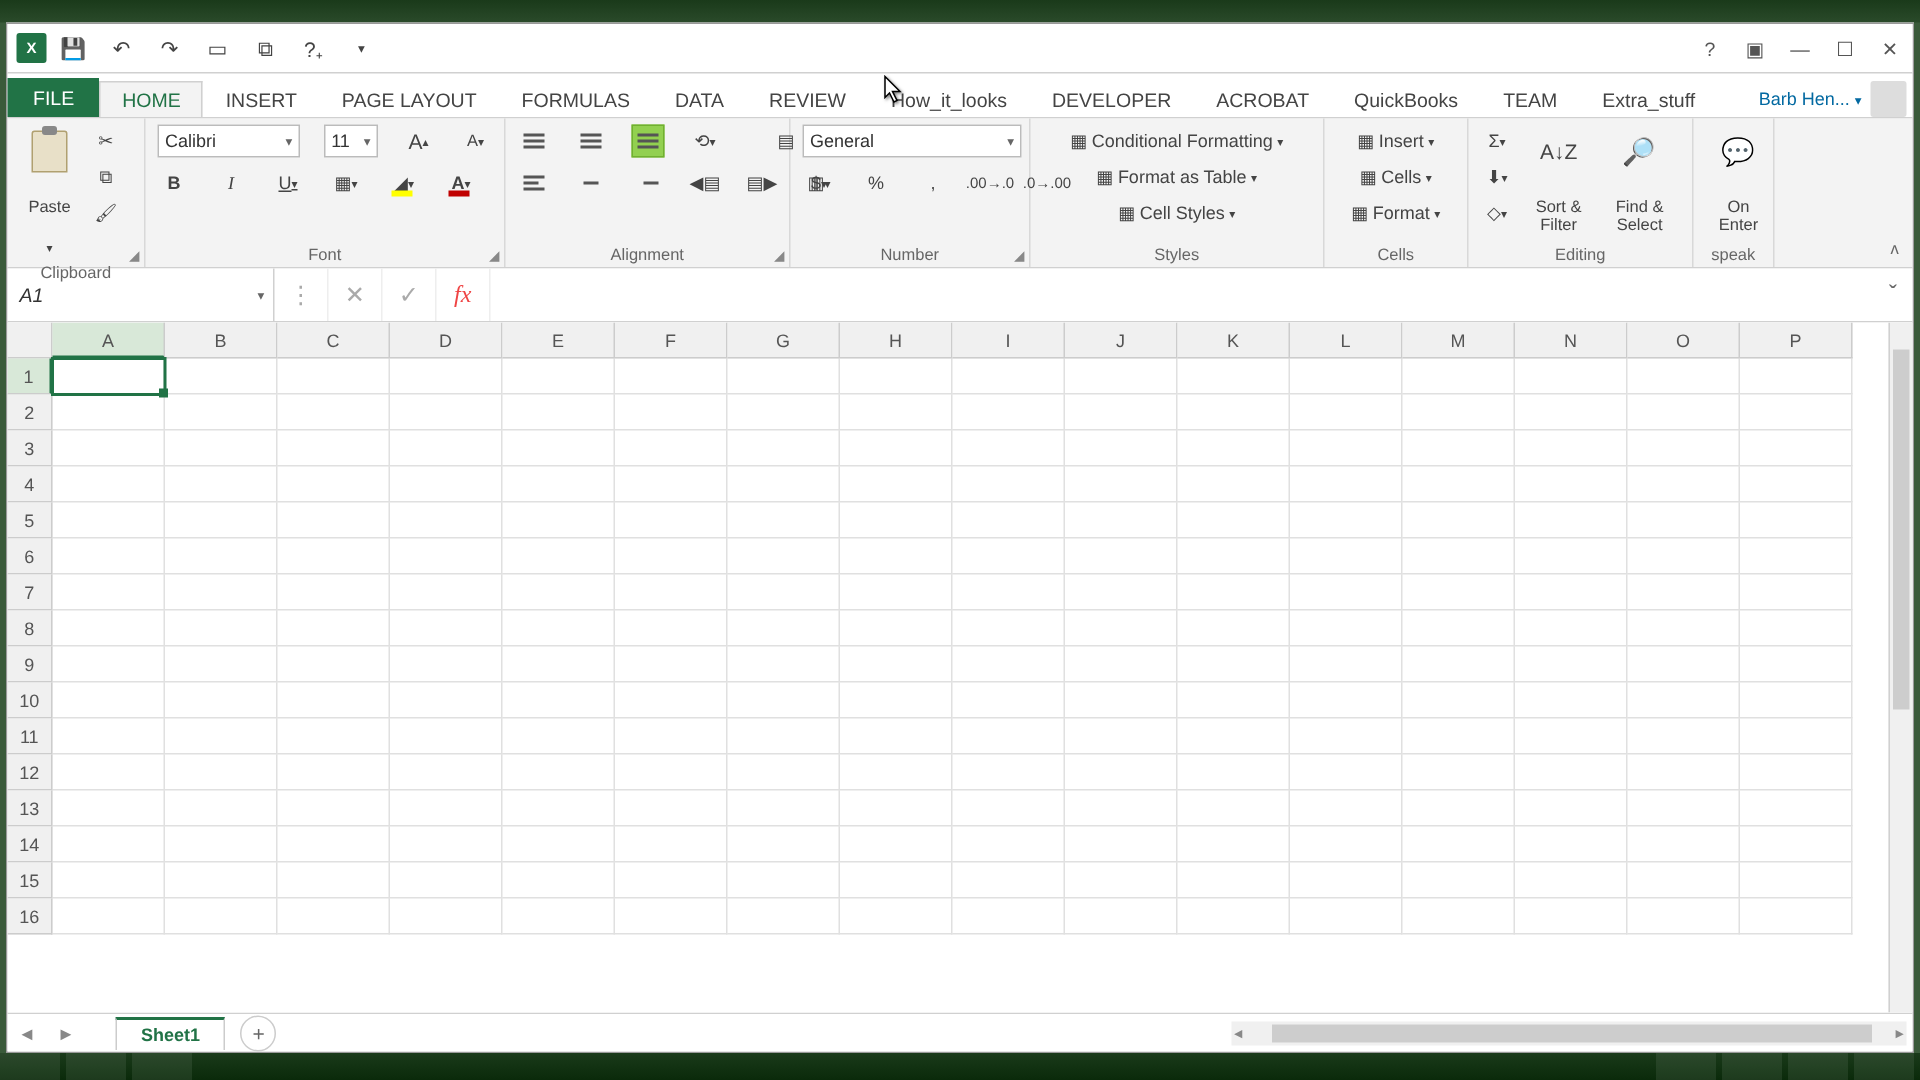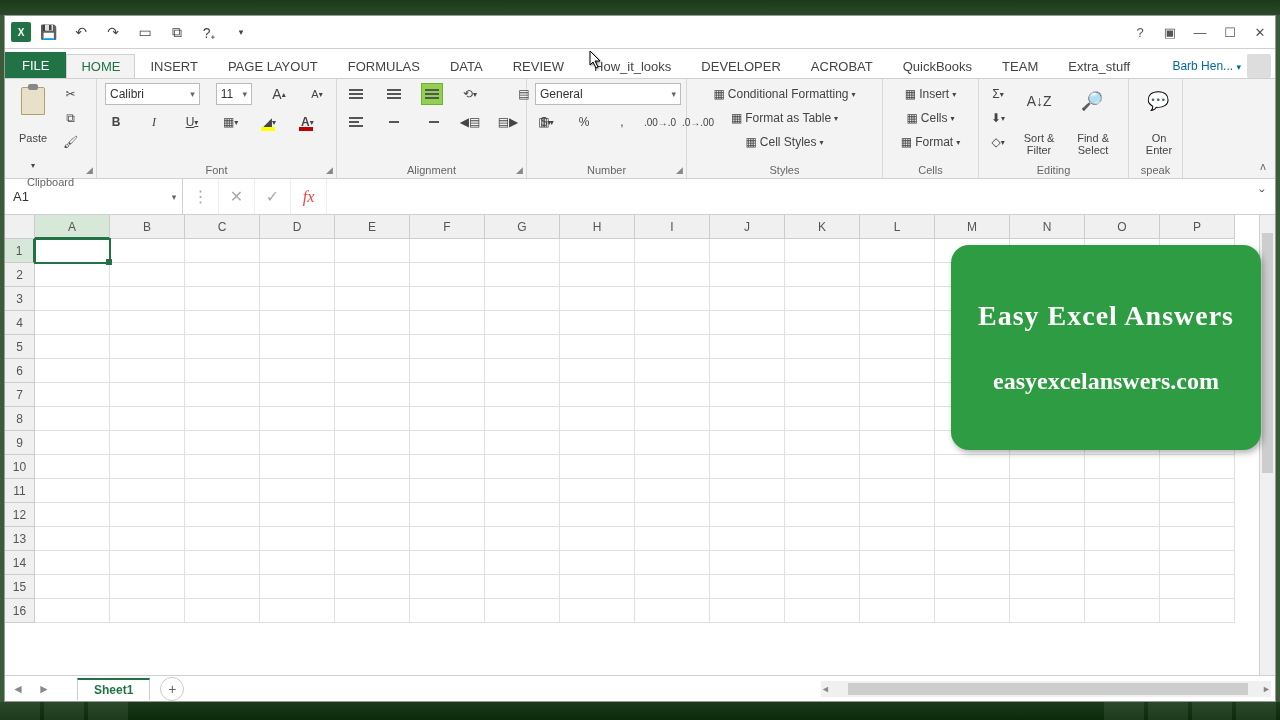--- a/index.html
+++ b/index.html
@@ -49,21 +49,21 @@
 .font-color { position: relative; }
 .font-color::after { content: ""; position: absolute; bottom: 1px; left: 2px; width: 14px; height: 4px; background: #c00000; }
 .align-ic { display: inline-flex; flex-direction: column; gap: 2px; width: 14px; }
 .align-ic span { height: 2px; background: #555; }
 .center-fill { background: #92d050 !important; border: 1px solid #70b030; }
 .collapse { margin-left: auto; width: 24px; display: flex; align-items: flex-end; justify-content: center; font-size: 11px; color: #666; cursor: pointer; padding-bottom: 6px; }
 
 
 .fbar { height: 36px; background: #fff; display: flex; align-items: stretch; border-bottom: 1px solid #d0d0d0; }
 .namebox { width: 178px; border-right: 1px solid #d0d0d0; display: flex; align-items: center; }
-.namebox-input { flex: 1; padding: 0 8px; font-size: 13px; color: #333; }
+.namebox-input { flex: 1; padding: 0 8px; font-size: 13px; color: #333; font-style: italic; }
 .namebox .arr { width: 16px; font-size: 9px; color: #666; text-align: center; }
 .fb-btn { width: 36px; display: flex; align-items: center; justify-content: center; color: #aaa; font-size: 16px; border-right: 1px solid #eee; cursor: pointer; }
 .fx { font-style: italic; font-family: 'Times New Roman', serif; color: #ef4444; }
 .formula-input { flex: 1; padding: 0 8px; }
 .fb-exp { width: 26px; display: flex; align-items: center; justify-content: center; color: #666; cursor: pointer; }
 
 
 .grid-area { flex: 1; display: flex; overflow: hidden; background: #fff; position: relative; }
 .sheet { display: grid; grid-template-columns: 30px repeat(16, 75px); grid-auto-rows: 24px; }
 .selcorner { background: #f0f0f0; border-right: 1px solid #ccc; border-bottom: 1px solid #ccc; }
@@ -657,24 +657,20 @@
         <div class="cell"></div>
         <div class="cell"></div>
         <div class="cell"></div>
         <div class="cell"></div>
         <div class="cell"></div>
       </div>
     <div class="vscroll">
         <div class="vthumb"></div>
       </div>
 
-    <div class="overlay">
-      <div class="line1">Easy Excel Answers</div>
-      <div class="line2">easyexcelanswers.com</div>
-    </div>
   </div>
 
   <div class="sheetbar">
     <div class="navarrow">◄</div>
     <div class="navarrow">►</div>
     <div style="width:20px"></div>
     <div class="sheettab">Sheet1</div>
     <div class="addsheet">+</div>
     <div class="hscroll">
       <span style="font-size:9px;color:#888">◄</span>

